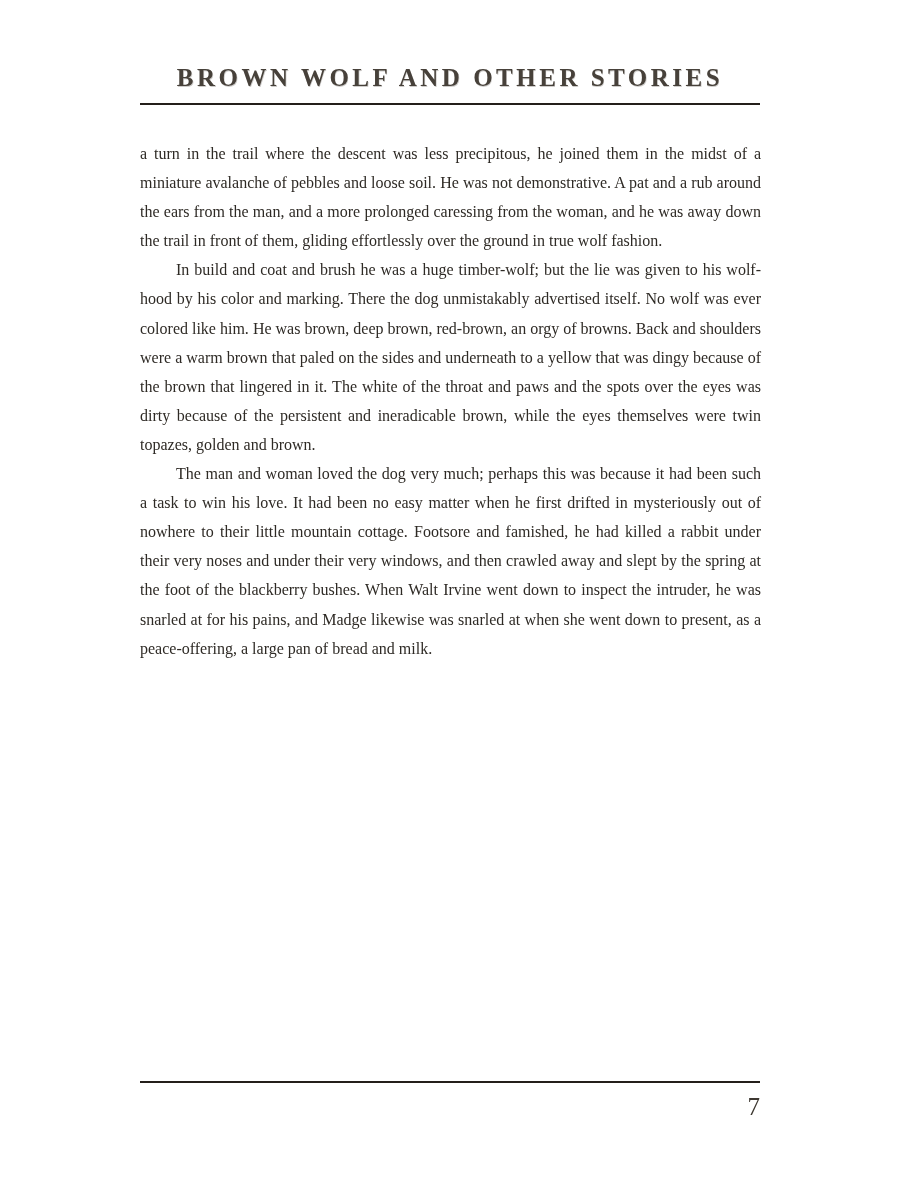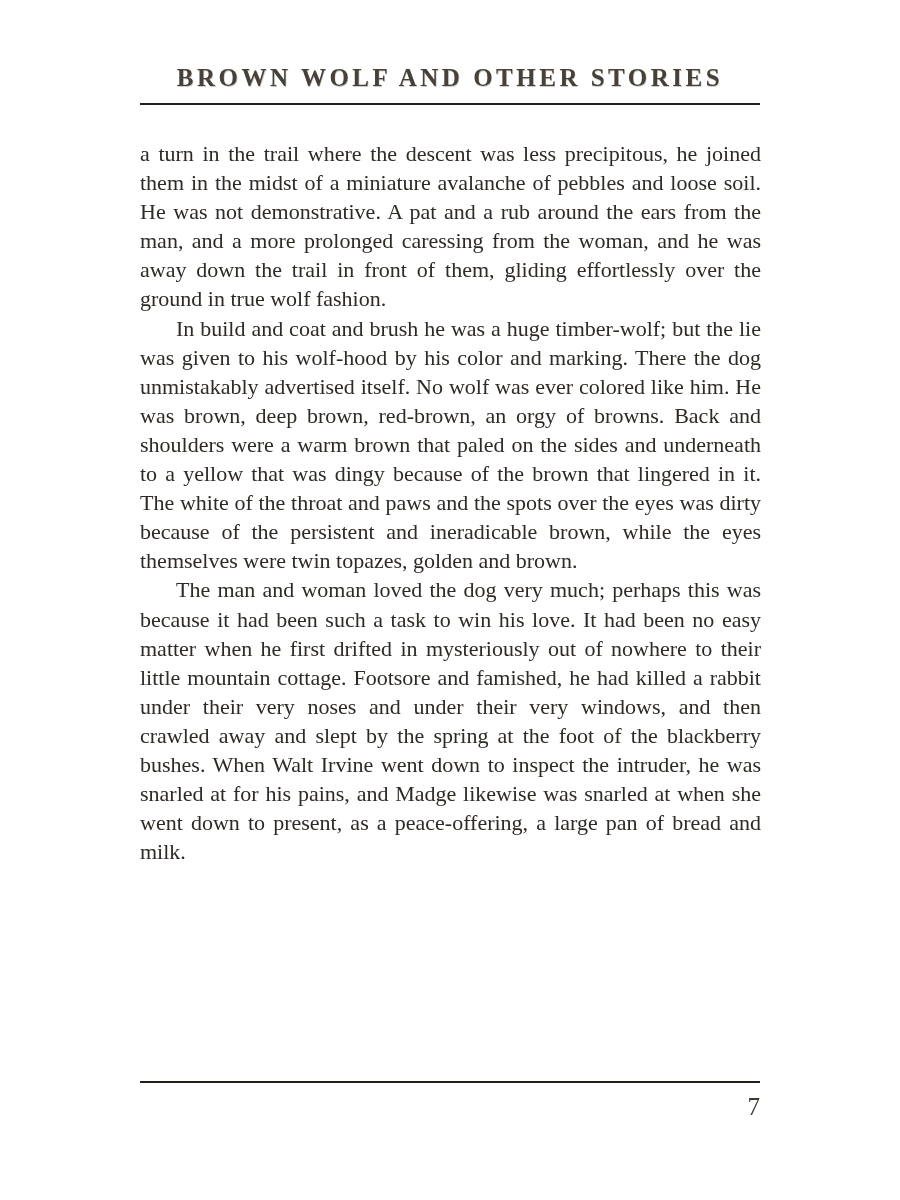--- a/index.html
+++ b/index.html
@@ -45,21 +45,21 @@
     margin-top: 11px;
     border-top: 2px solid #241f1a;
     height: 0;
   }
 
   .page-body {
     position: absolute;
     top: 139px;
     left: 140px;
     width: 621px;
-    font-size: 22px;
+    font-size: 16px;
     line-height: 29.1px;
     text-align: justify;
     color: #2e2a25;
   }
 
   .paragraph {
     text-indent: 36px;
   }
 
   .paragraph.no-indent {

